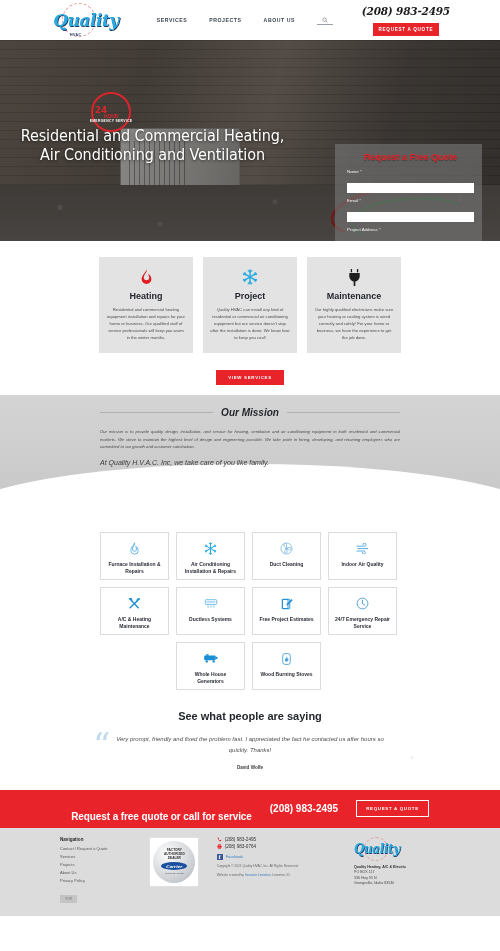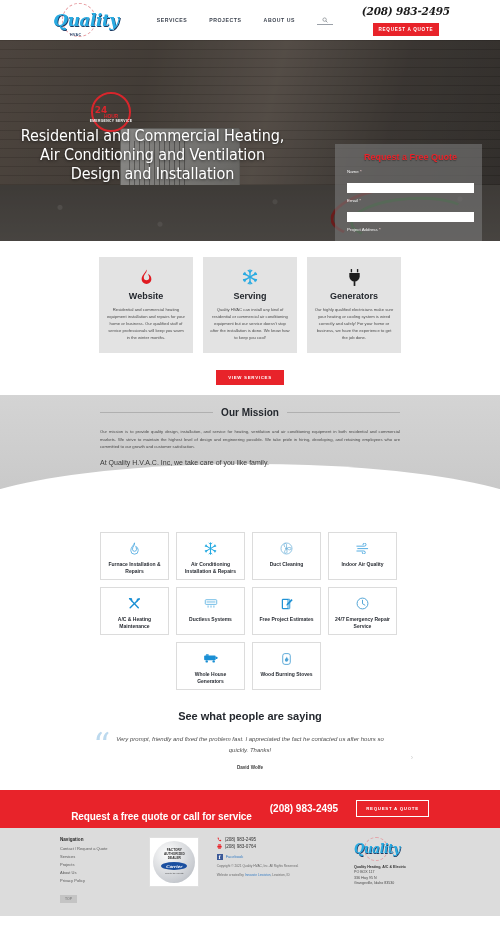--- a/index.html
+++ b/index.html
@@ -260,21 +260,21 @@
   
   .mission {
     background: linear-gradient(#d4d4d4, #c9c9c9);
     padding: 12px 0 26px;
     position: relative;
   }
   .mission::after {
     content:""; position:absolute; left:-10%; right:-10%; bottom:-28px; height: 56px;
     background: #fff; border-radius: 50% 50% 0 0 / 100% 100% 0 0;
   }
-  .mission-inner { width: 300px; margin: 0 auto; position: relative; z-index: 2; }
+  .mission-inner { width: 300px; margin: 0 auto; position: relative; z-index: 2; font-style: italic; }
   .mission-head {
     display:flex; align-items:center; gap: 8px; justify-content:center; margin-bottom: 10px;
   }
   .mission-head .rule { flex: 1; height: 1px; background: #b0b0b0; }
   .mission-title {
     font-family: "Liberation Sans Narrow", "Liberation Sans", sans-serif;
     font-size: 10px; font-weight: bold; color: #24282e; white-space: nowrap;
   }
   .mission-text { font-size: 4.2px; line-height: 7.5px; color: #4a4a4a; text-align: justify; }
   .mission-tag { font-size: 7px; color: #3a3a3a; margin-top: 8px; }
@@ -465,21 +465,20 @@
     <div class="badge-ring"></div>
     <div class="badge-24">24</div>
     <div class="badge-line1">HOUR</div>
     <div class="badge-line2">EMERGENCY SERVICE</div>
   </div>
 
   <div class="hero-copy">
     <h1 class="hero-title">
       <span>Residential and Commercial Heating,</span><br>
       <span>Air Conditioning and Ventilation</span><br>
-      <span>Design and Installation</span>
     </h1>
   </div>
 
   <form class="quote-card">
     <div class="quote-title">Request a Free Quote</div>
 
     <label class="field-label">
       <span>Name</span>
       <span class="req">*</span>
     </label>
@@ -506,21 +505,21 @@
 
 <section class="values">
 
   <div class="cards-row">
     <div class="value-card">
       <div class="value-icon">
         <svg width="13" height="17" viewBox="0 0 24 30">
             <path d="M12 0c2 6-5 8-5 15a5 5 0 0 0 10 0c0-3-2-5-2-7 3 2 6 5 6 10a9 9 0 1 1-18 0C3 10 10 7 12 0z" fill="#e01b22"></path>
           </svg>
       </div>
-      <div class="value-title">Website</div>
+      <div class="value-title">Heating</div>
       <div class="value-text">Residential and commercial heating equipment installation and repairs for your home or business. Our qualified staff of service professionals will keep you warm in the winter months.</div>
     </div>
 
     <div class="value-card">
       <div class="value-icon">
         <svg width="16" height="16" viewBox="0 0 24 24" stroke="#29ABE2" stroke-width="2.1" stroke-linecap="round">
           <line x1="12" y1="1.5" x2="12" y2="22.5"></line>
             <line x1="2.9" y1="6.7" x2="21.1" y2="17.3"></line>
             <line x1="2.9" y1="17.3" x2="21.1" y2="6.7"></line>
           <g stroke-width="1.8">
@@ -532,34 +531,34 @@
               <line x1="5.5" y1="8.4" x2="4.2" y2="5.2"></line>
               <line x1="18.5" y1="15.6" x2="21.8" y2="16.0"></line>
               <line x1="18.5" y1="15.6" x2="19.8" y2="18.8"></line>
           <line x1="18.5" y1="8.4" x2="21.8" y2="8.0"></line>
               <line x1="18.5" y1="8.4" x2="19.8" y2="5.2"></line>
               <line x1="5.5" y1="15.6" x2="2.2" y2="16.0"></line>
               <line x1="5.5" y1="15.6" x2="4.2" y2="18.8"></line>
             </g>
         </svg>
       </div>
-      <div class="value-title">Serving</div>
+      <div class="value-title">Project</div>
       <div class="value-text">Quality HVAC can install any kind of residential or commercial air conditioning equipment but our service doesn't stop after the installation is done. We know how to keep you cool!</div>
     </div>
 
     <div class="value-card">
       <div class="value-icon">
         <svg width="13" height="17" viewBox="0 0 20 26">
             <rect x="4.2" y="0" width="2.1" height="5" fill="#1e1e1e"></rect>
             <rect x="13.7" y="0" width="2.1" height="5" fill="#1e1e1e"></rect>
             <path d="M2 6h16v5a8 8 0 0 1-8 8 8 8 0 0 1-8-8z" fill="#1e1e1e"></path>
             <rect x="8.7" y="18.5" width="2.6" height="7.5" fill="#1e1e1e"></rect>
           </svg>
       </div>
-      <div class="value-title">Generators</div>
+      <div class="value-title">Maintenance</div>
       <div class="value-text">Our highly qualified electricians make sure your heating or cooling system is wired correctly and safely! For your home or business, we have the experience to get the job done.</div>
     </div>
   </div>
 
   <div class="view-services-wrap">
     <button class="btn-view-services">VIEW SERVICES</button>
   </div>
 </section>
 
 <section class="mission">

